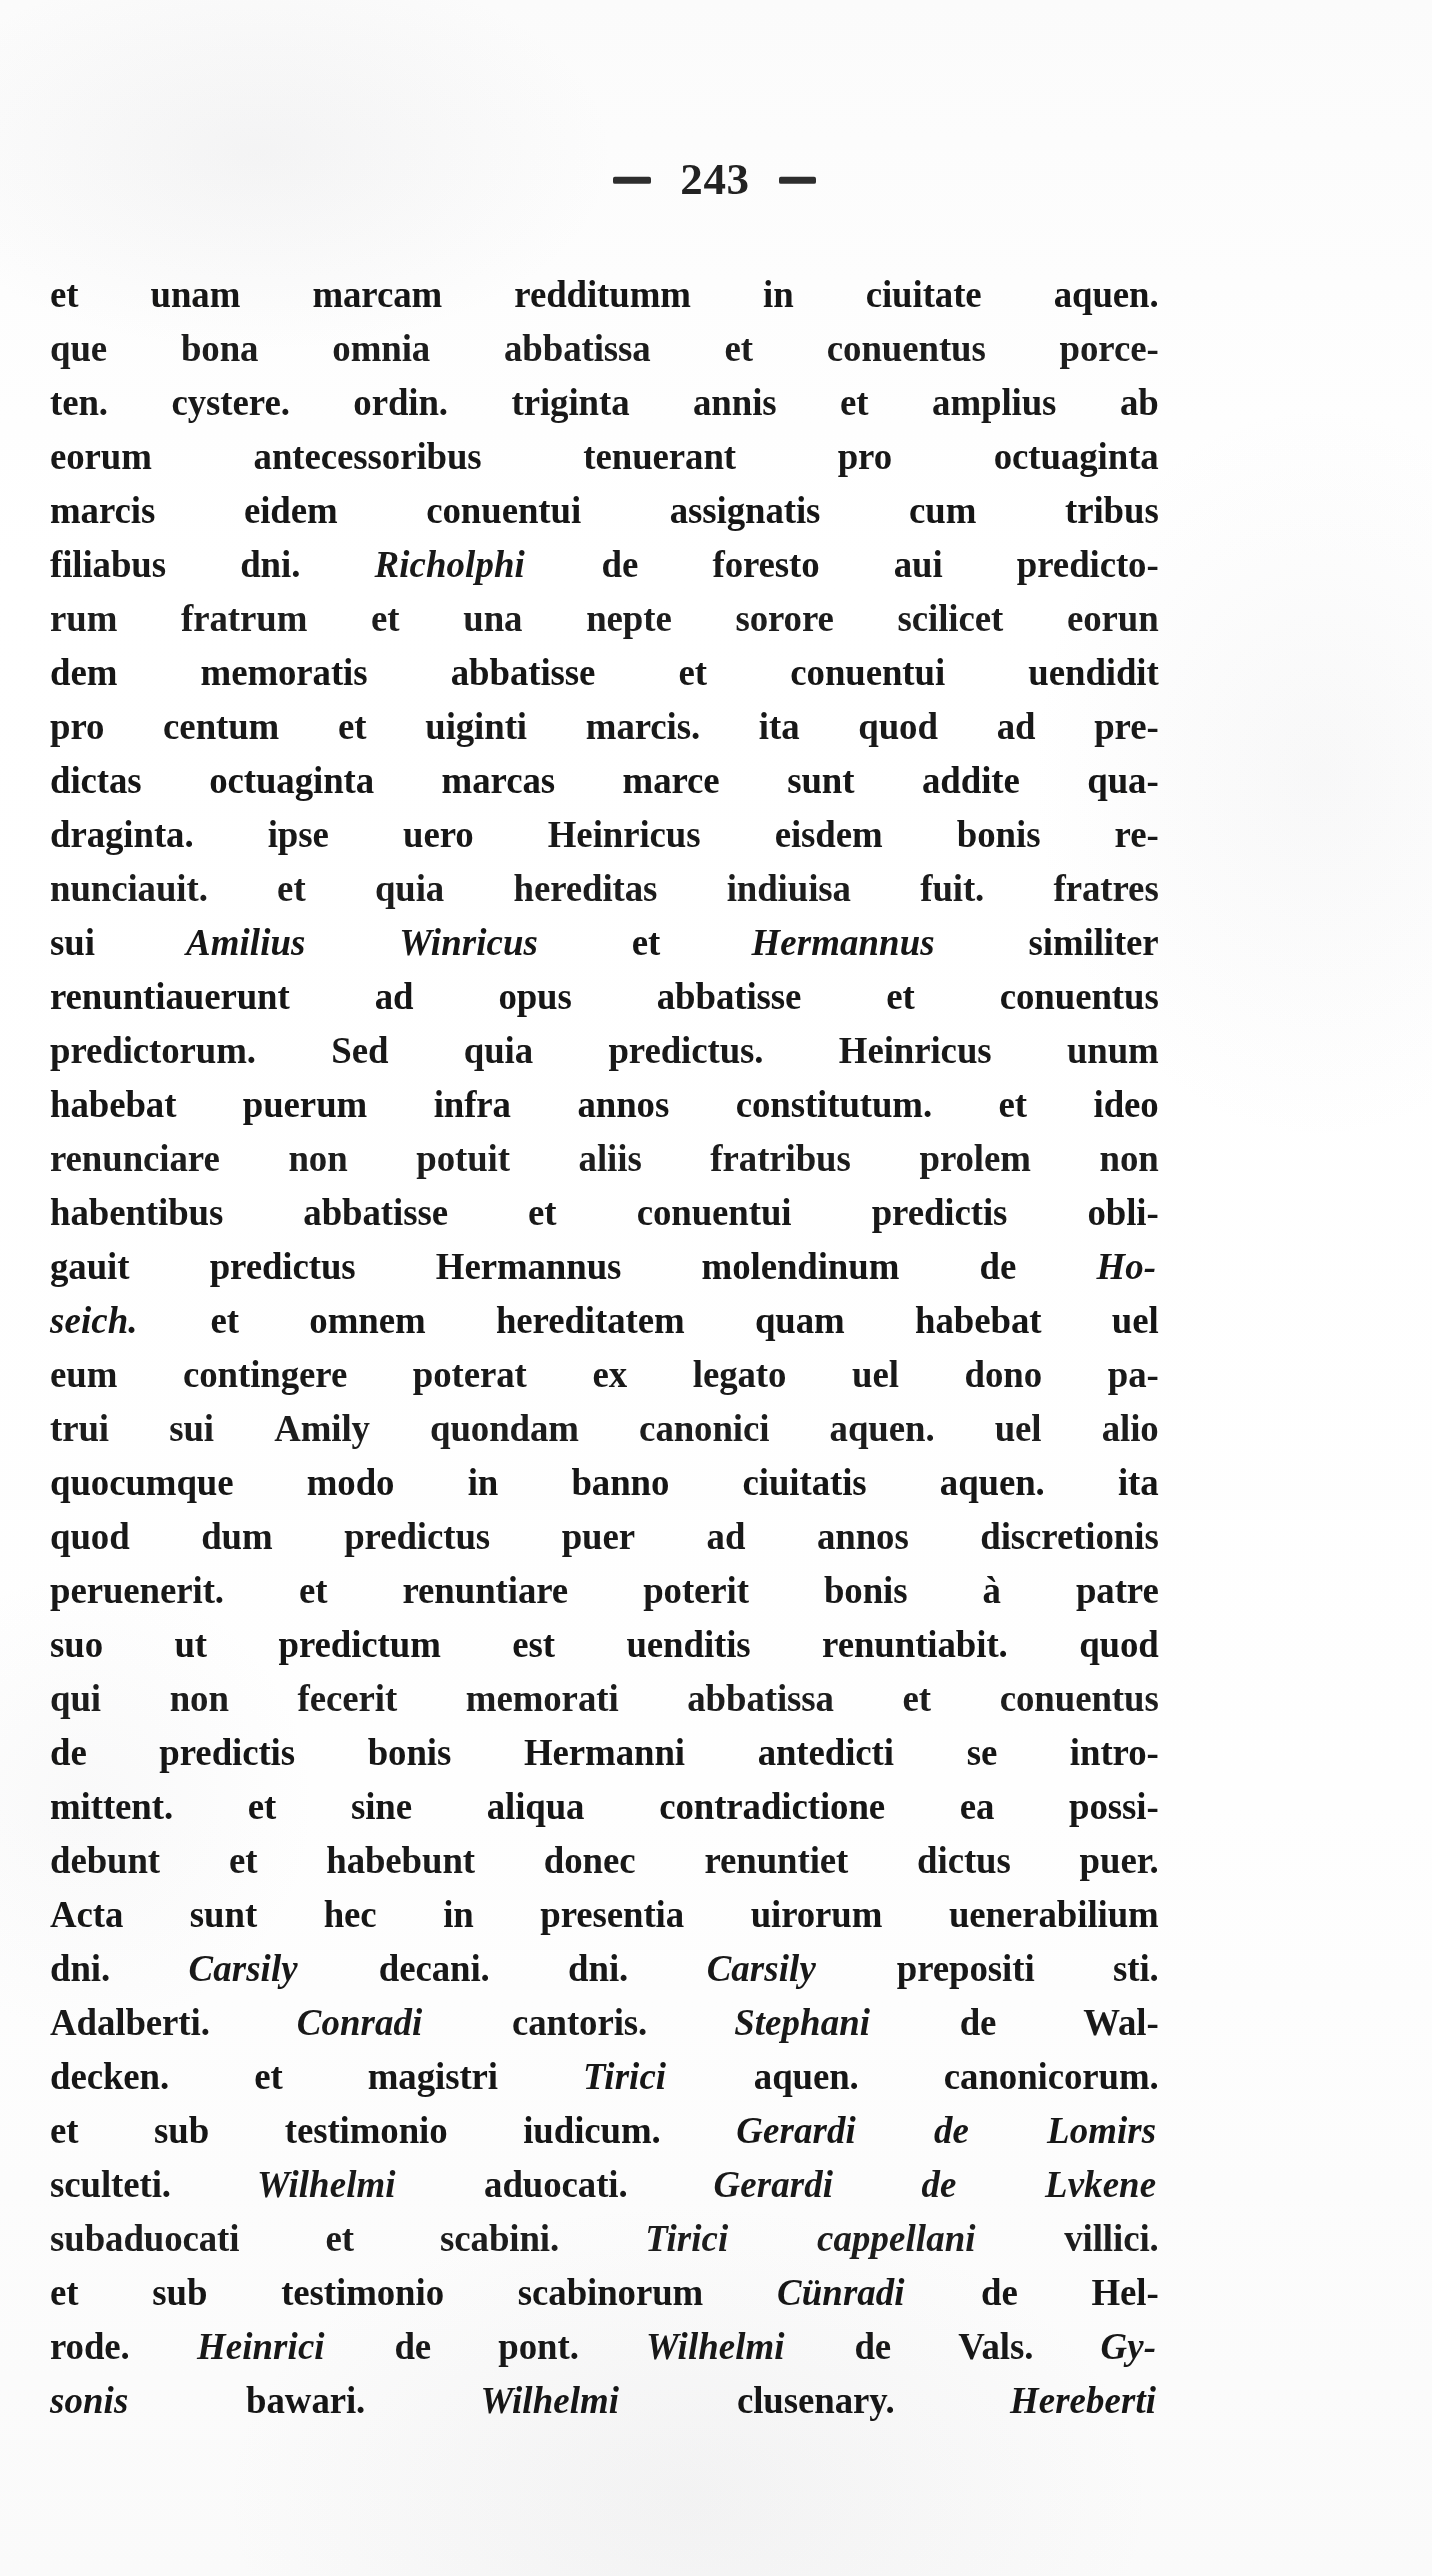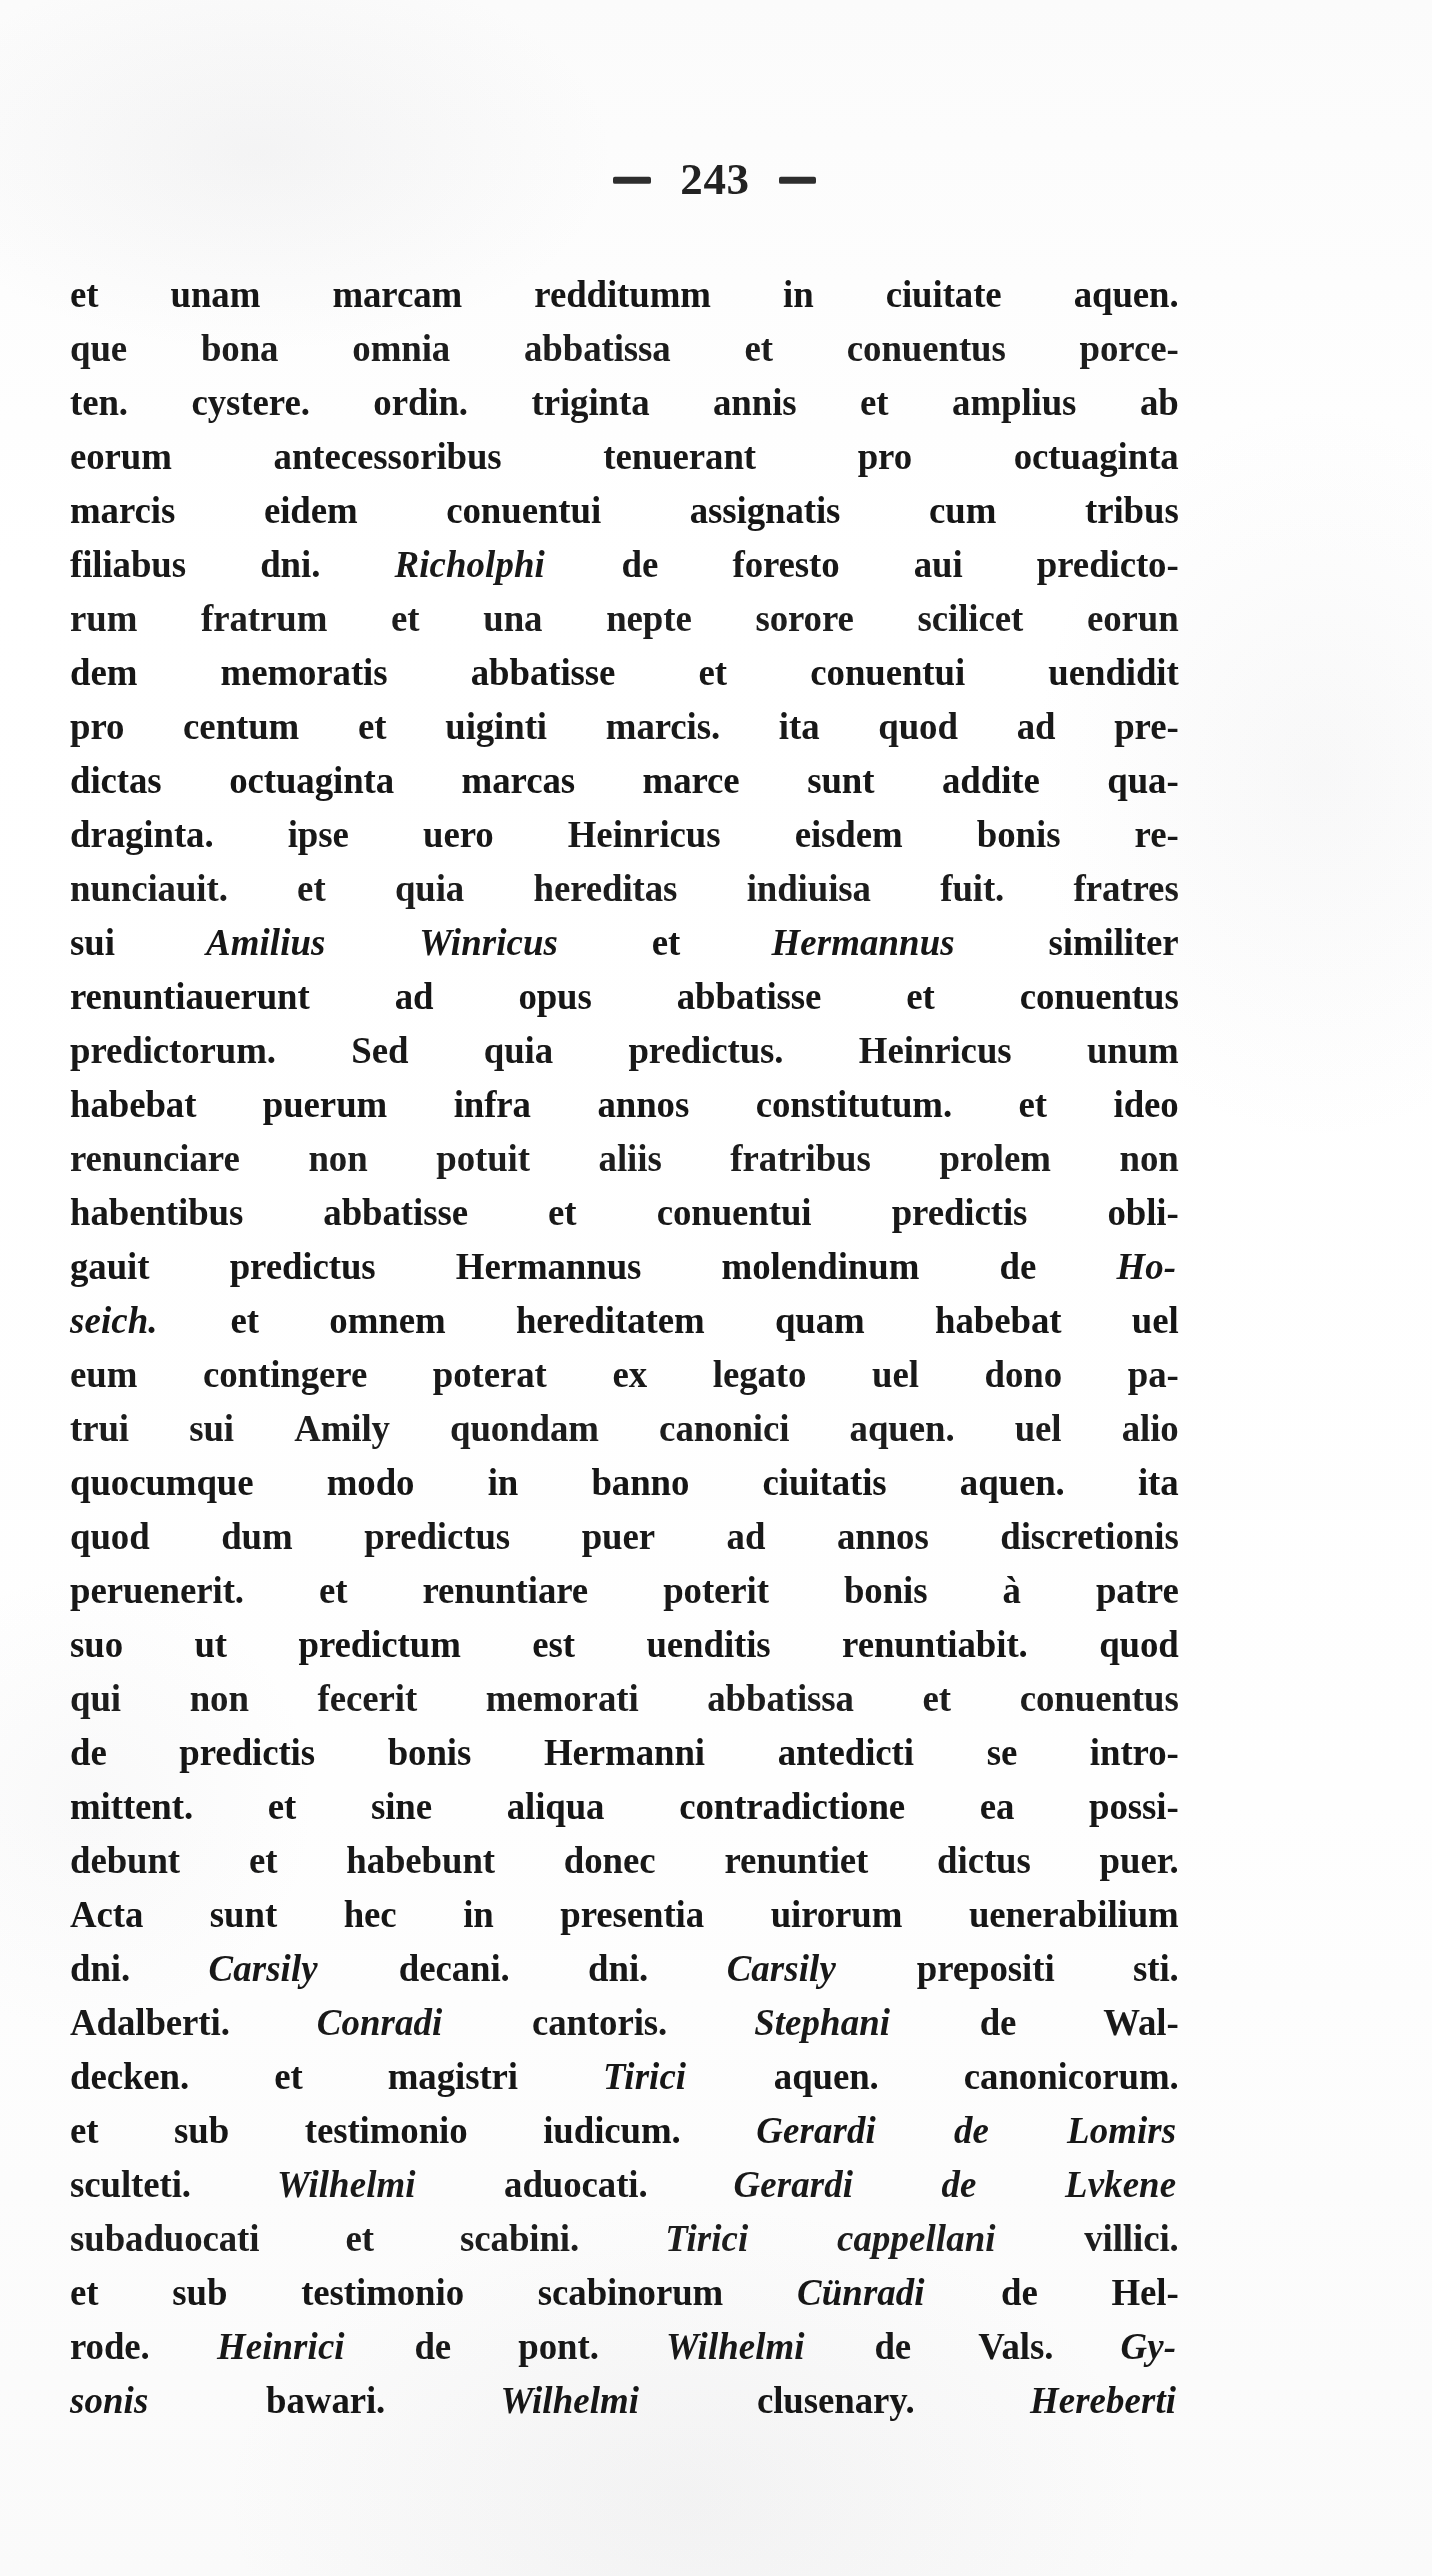--- a/index.html
+++ b/index.html
@@ -61,21 +61,20 @@
     color: #222;
     line-height: 1;
   }
 
   
   #text-block {
     position: absolute;
     top: 267px;
     left: 50px;
     width: 1143px;
-    margin-left: 20px;
   }
 
   .text-line {
     display: flex;
     align-items: baseline;
     white-space: nowrap;
     height: 54px;
     font-size: 38px;
     font-weight: 700;
     line-height: 54px;

